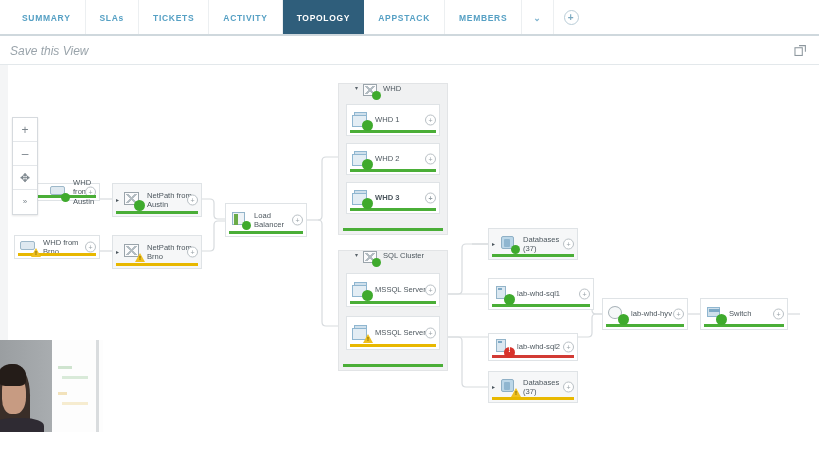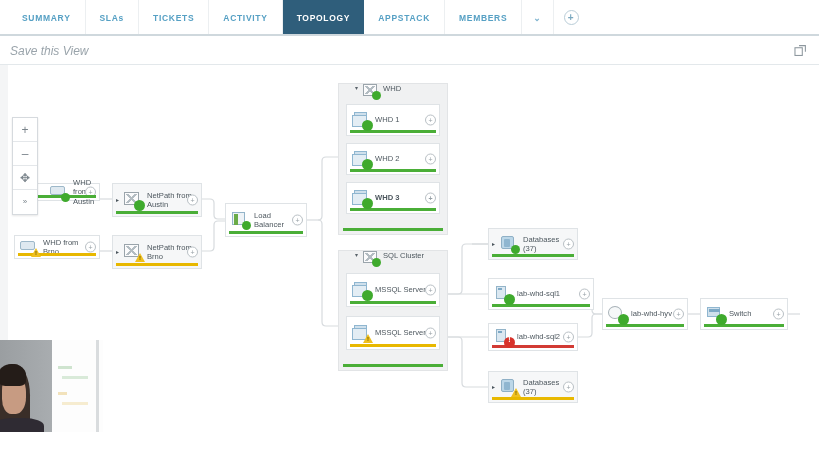--- a/index.html
+++ b/index.html
@@ -507,21 +507,21 @@
         <span class="ico">
             <span class="g-server"></span>
             <span class="st ok big"></span>
           </span>
         <span class="lbl">lab-whd-sql1</span>
         <span class="handle">+</span>
       </div>
       <span class="bar ok"></span>
     </div>
 
-    <div class="node" style="left:488px; top:258px; width:90px; height:28px;">
+    <div class="node" style="left:488px; top:268px; width:90px; height:28px;">
       <div class="body">
         <span class="ico">
             <span class="g-server"></span>
             <span class="st crit big"></span>
           </span>
         <span class="lbl">lab-whd-sql2</span>
         <span class="handle">+</span>
       </div>
       <span class="bar crit"></span>
     </div>

